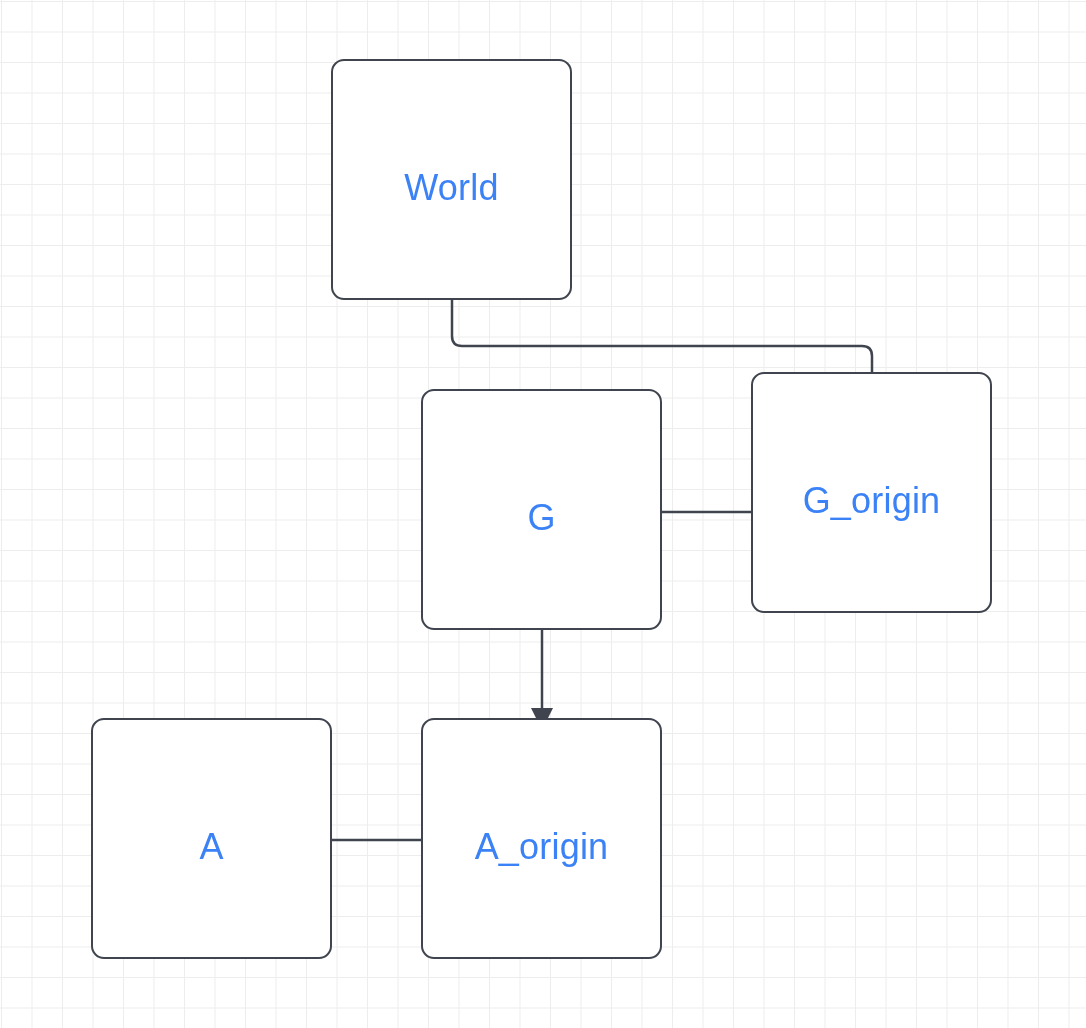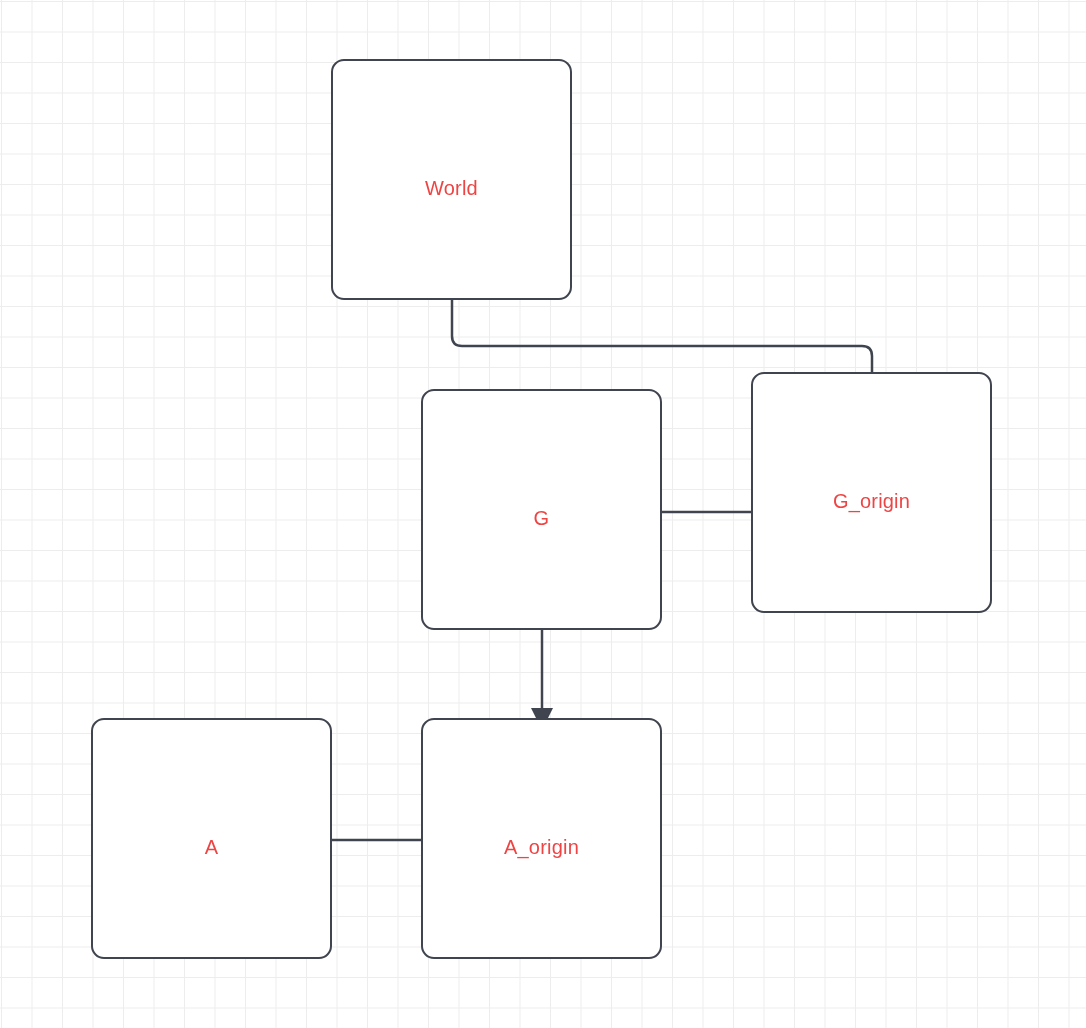--- a/index.html
+++ b/index.html
@@ -44,23 +44,23 @@
     box-sizing: border-box;
     background: #ffffff;
     border: 2.5px solid #3f444e;
     border-radius: 13px;
     display: flex;
     align-items: center;
     justify-content: center;
   }
   .node-label {
     font-family: "Liberation Sans", "DejaVu Sans", sans-serif;
-    font-size: 20px;
+    font-size: 36px;
     line-height: 1;
-    color: #ef4444;
+    color: #3b82f6;
     letter-spacing: 0.2px;
     white-space: nowrap;
     user-select: none;
     margin-top: 16px;
   }
 </style>
 </head>
 <body>
 
 <div id="canvas">

